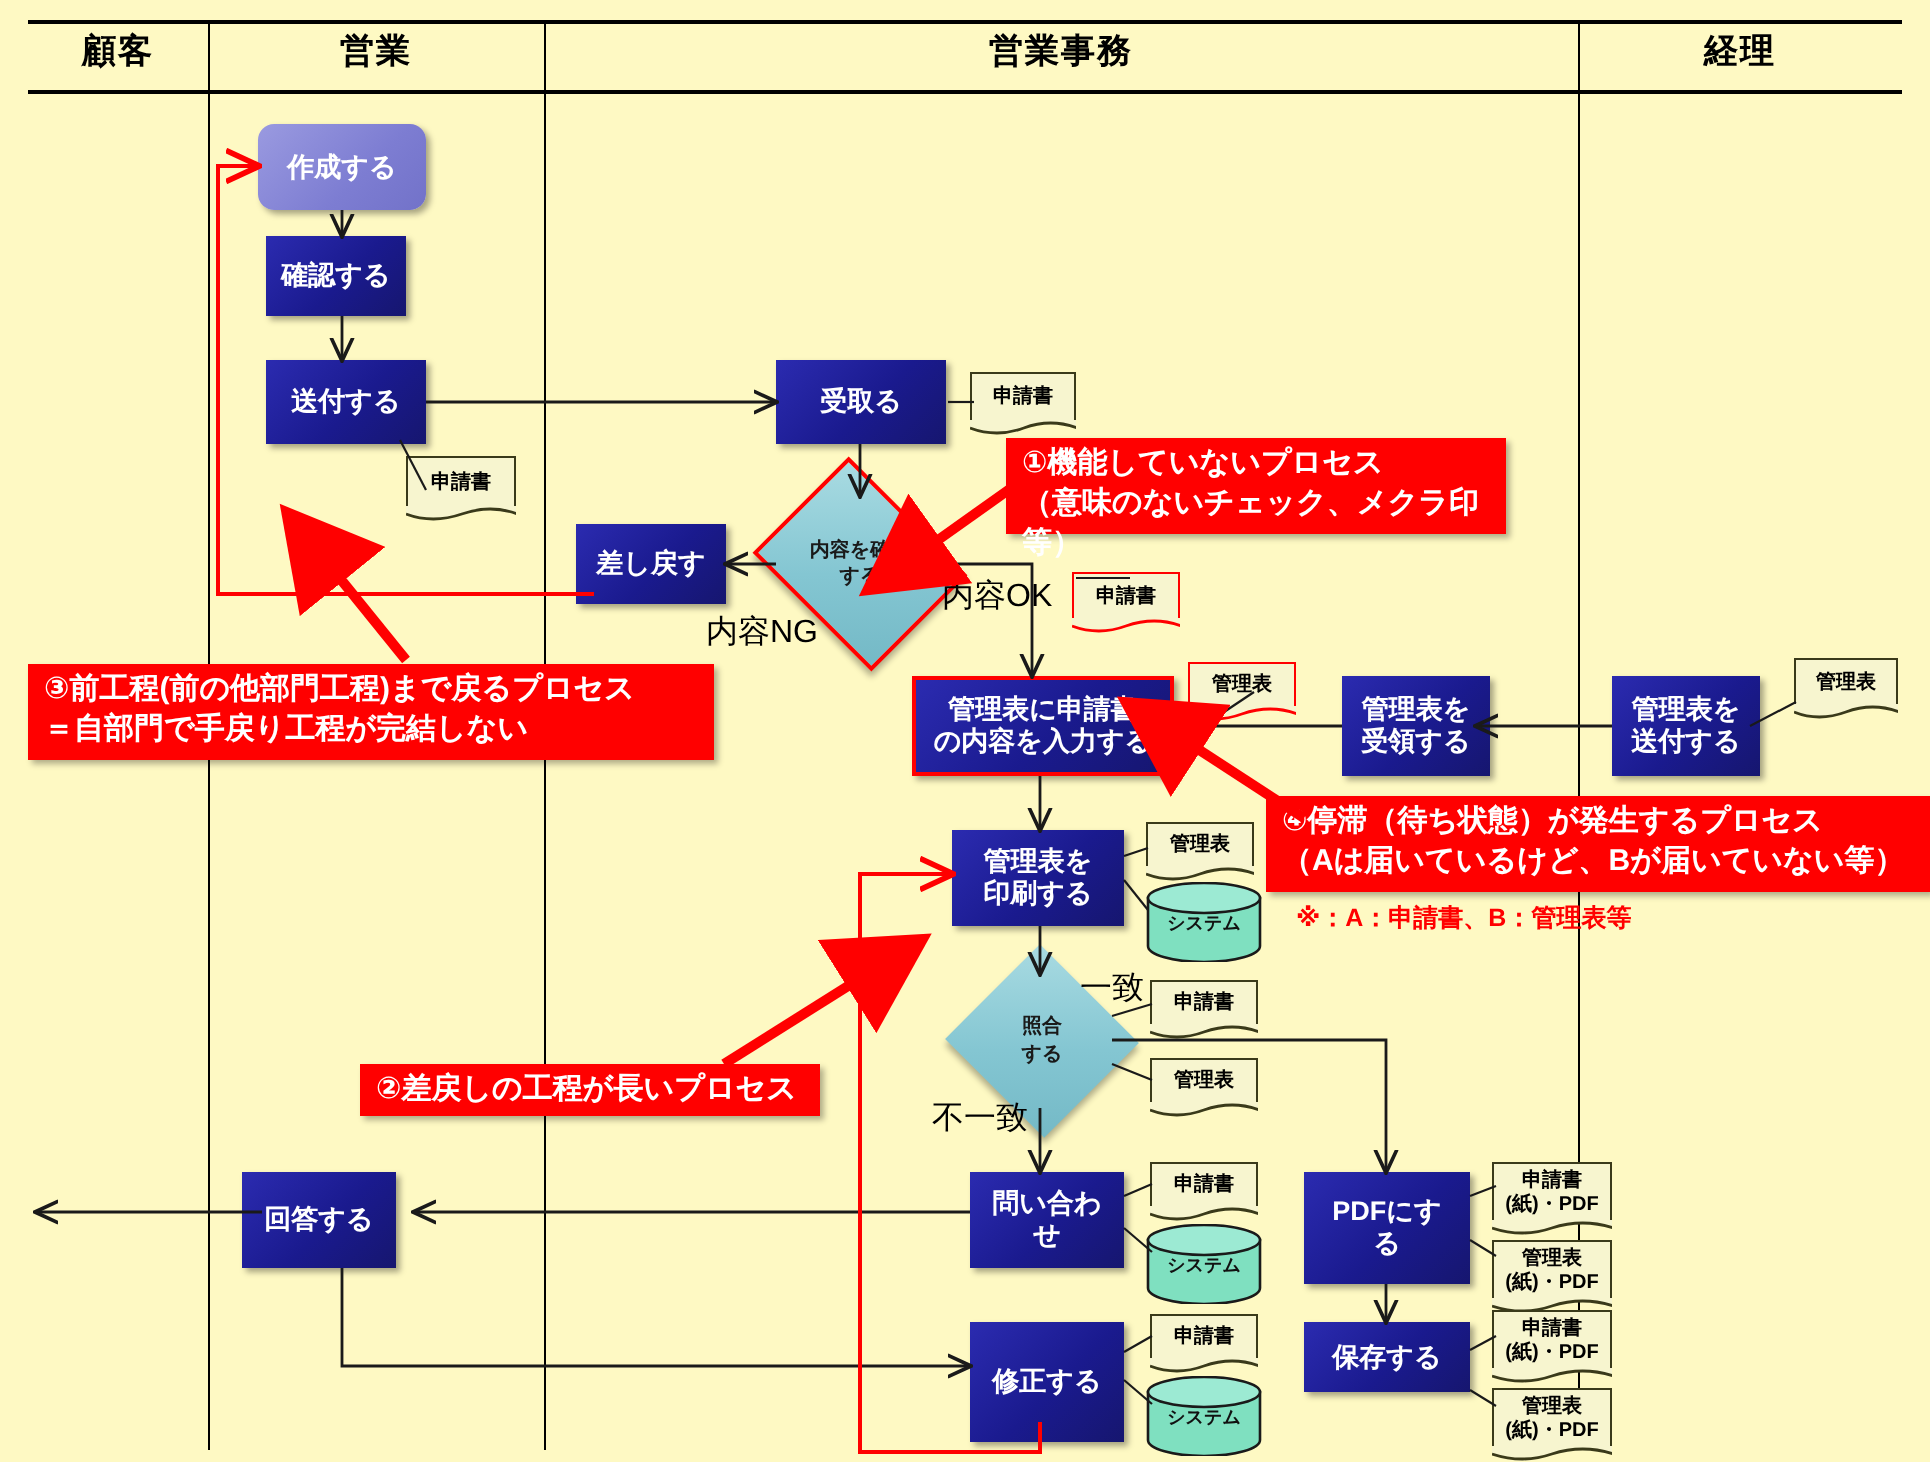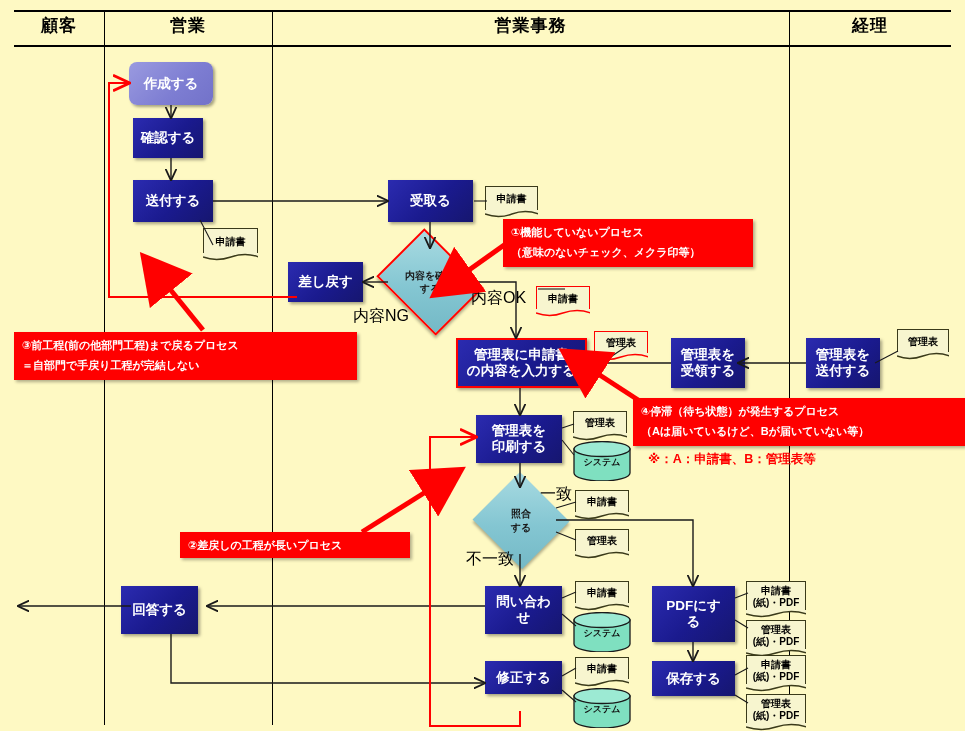--- a/index.html
+++ b/index.html
@@ -61,21 +61,21 @@
   .db{position:absolute;}
   .db svg{display:block;}
   .db .dblabel{
     position:absolute;left:0;right:0;top:52%;transform:translateY(-50%);
     text-align:center;font-size:9px;font-weight:bold;color:#111111;
   }
 
   
   .callout{
     position:absolute;background:#ff0000;color:#ffffff;font-weight:bold;
-    font-size:11px;line-height:20px;padding:3px 8px;box-sizing:border-box;
+    font-size:15px;line-height:20px;padding:3px 8px;box-sizing:border-box;
     box-shadow:2px 2px 3px rgba(0,0,0,.3);white-space:pre-line;
   }
   .note-red-text{
     position:absolute;color:#ff0000;font-weight:bold;font-size:12.5px;line-height:15px;
   }
 
   
   .elabel{position:absolute;font-size:16px;color:#000000;font-weight:normal;white-space:nowrap;}
 
   
@@ -204,21 +204,21 @@
 
     <div class="box" style="left:476px;top:415px;width:86px;height:48px;">
         <span style="white-space:pre-line;">管理表を
 印刷する</span>
       </div>
 
     <div class="box" style="left:485px;top:586px;width:77px;height:48px;">
         <span style="white-space:pre-line;">問い合わ
 せ</span>
       </div>
-    <div class="box" style="left:485px;top:661px;width:77px;height:33px;">
+    <div class="box" style="left:485px;top:661px;width:77px;height:60px;">
         <span style="white-space:pre-line;">修正する</span>
       </div>
 
     <div class="box" style="left:121px;top:586px;width:77px;height:48px;font-family:Liberation Serif, serif;">回答する</div>
 
     <div class="box" style="left:652px;top:586px;width:83px;height:56px;">
         <span style="white-space:pre-line;">PDFにす
 る</span>
       </div>
     <div class="box" style="left:652px;top:661px;width:83px;height:35px;">保存する</div>

